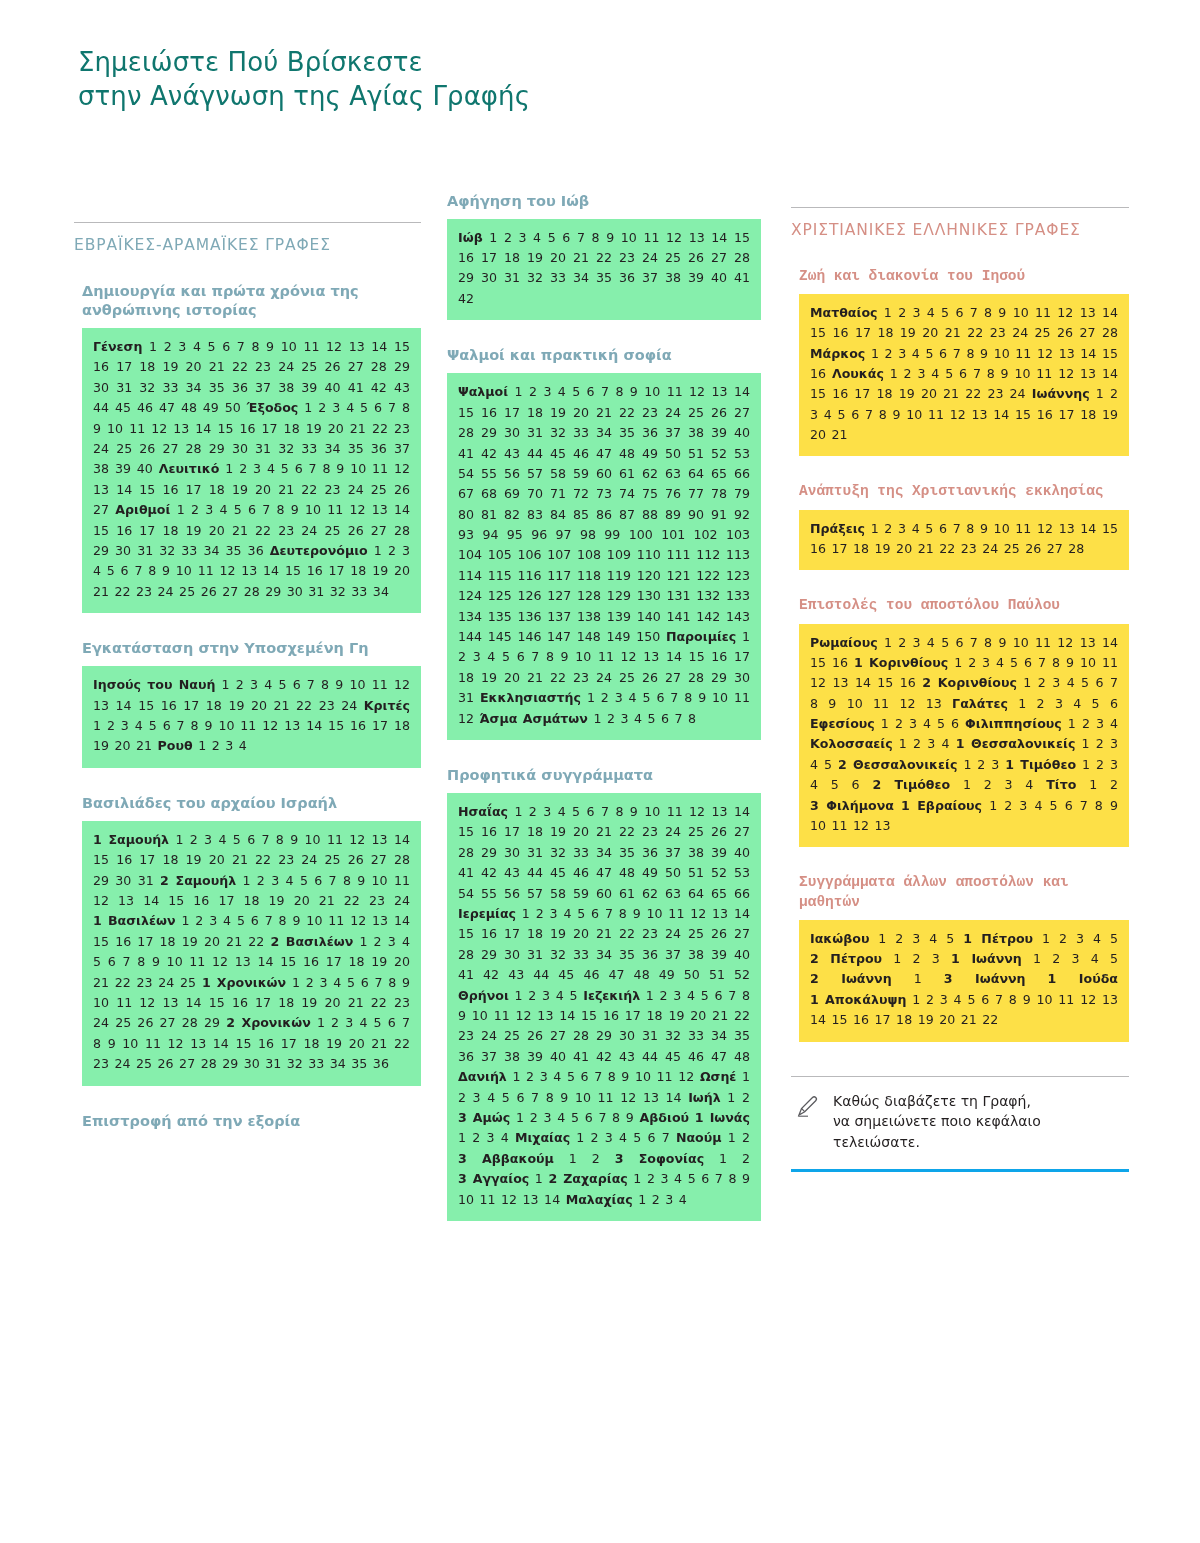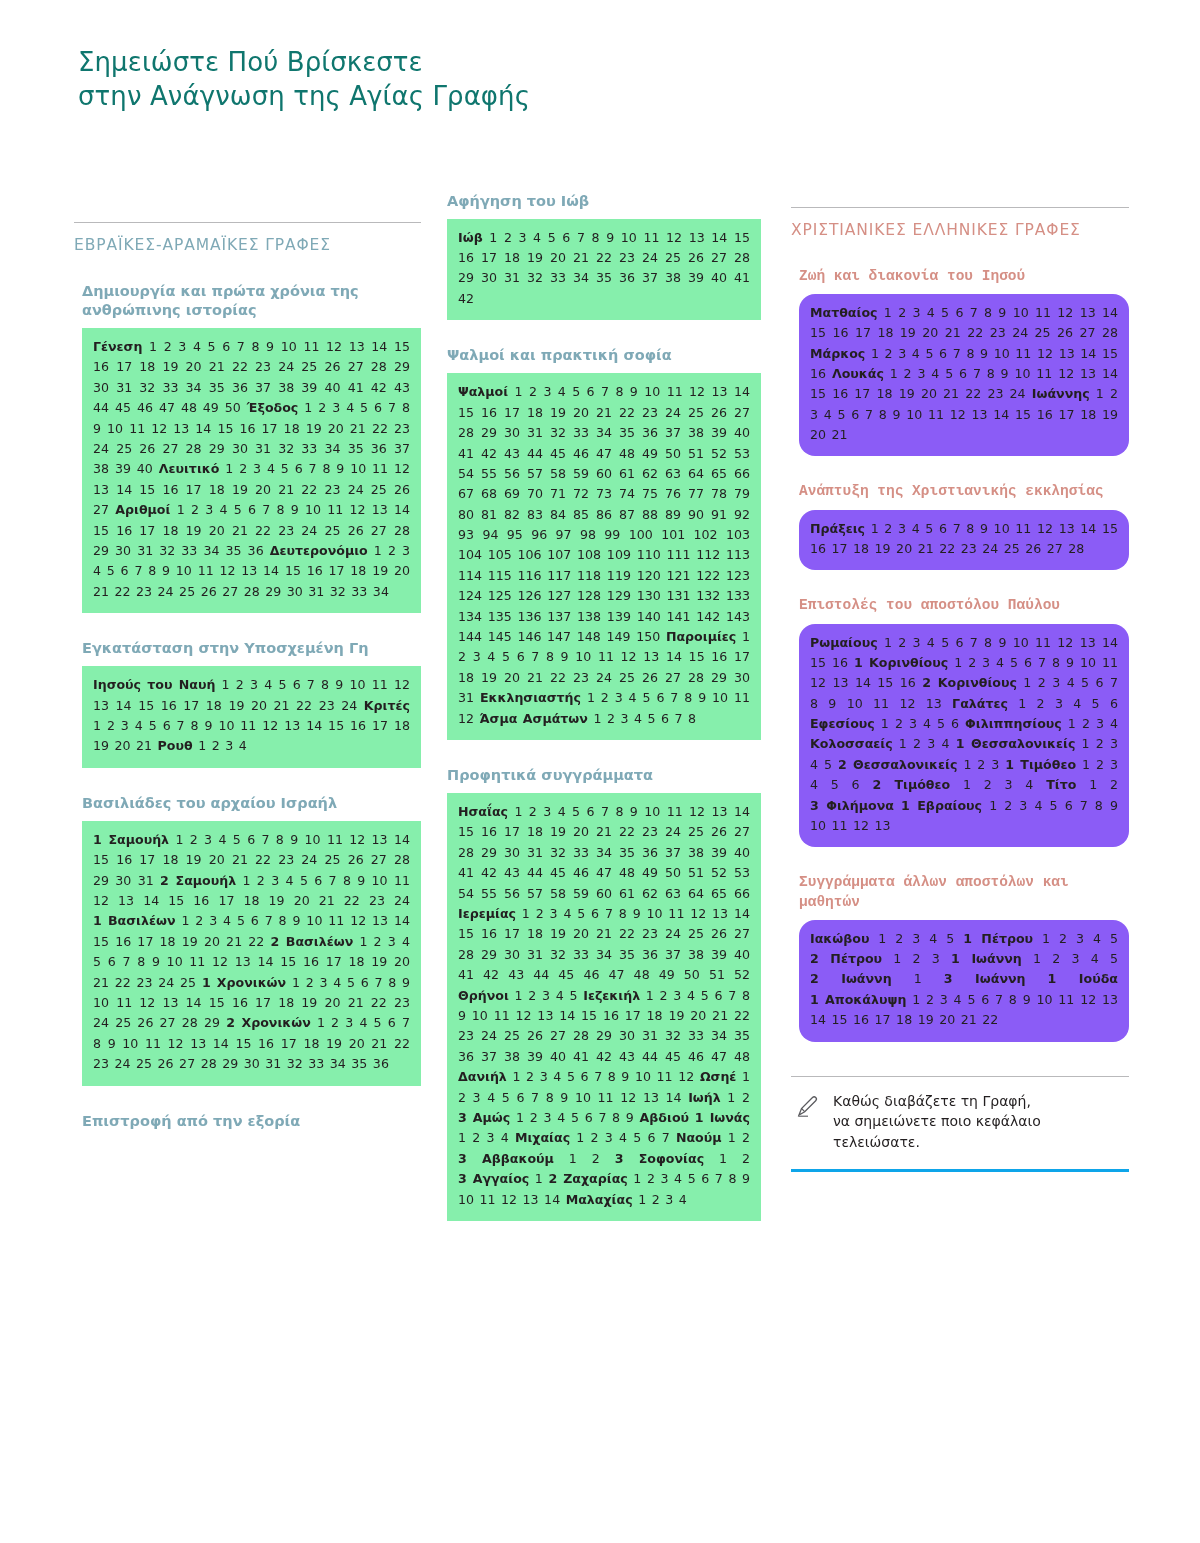--- a/index.html
+++ b/index.html
@@ -62,21 +62,21 @@
 
   .chapter-box {
     background: #86efac;
     padding: 9px 11px 11px 11px;
     font-size: 12.6px;
     line-height: 1.62;
     text-align: justify;
     color: #231f20;
     word-spacing: 1.5px;
   }
-  .chapter-box.greek { background: #8b5cf6; border-radius: 16px; }
+  .chapter-box.greek { background: #fde047; }
   .bk { font-weight: bold; white-space: nowrap; }
 
   .note-box {
     margin-top: 34px;
     border-top: 1px solid #b9b9bb;
     border-bottom: 3px solid #0ea5e9;
     padding: 14px 6px 16px 4px;
     display: flex;
     gap: 12px;
     align-items: flex-start;

